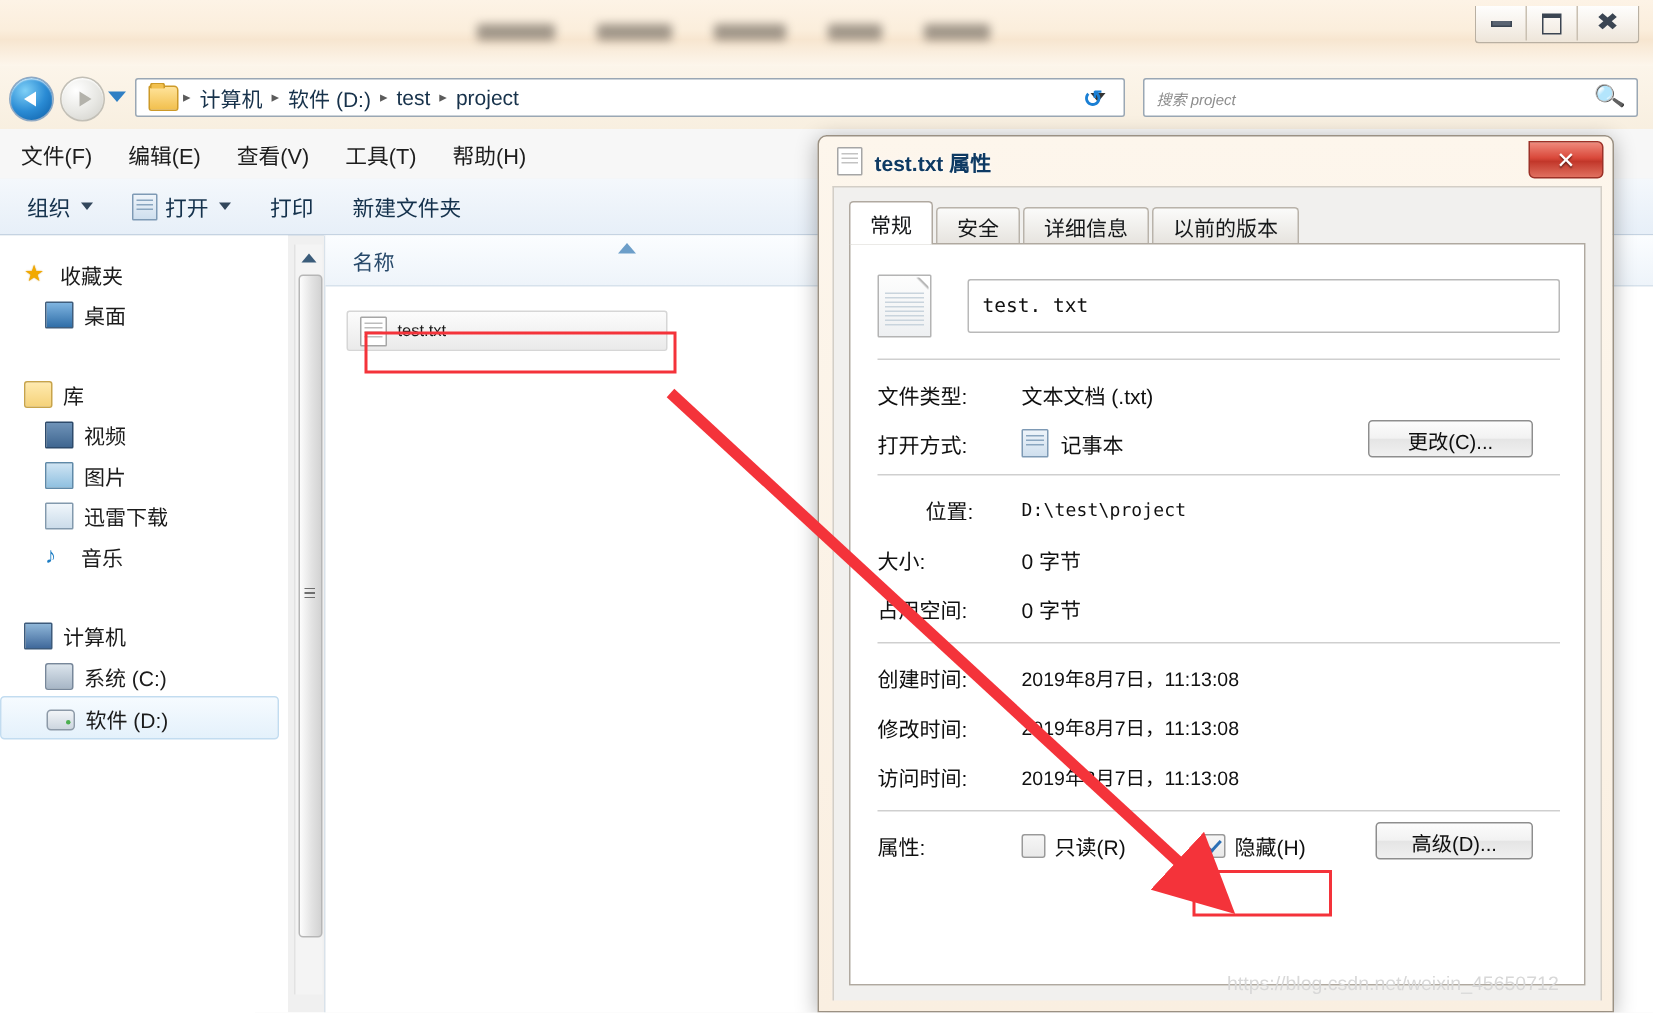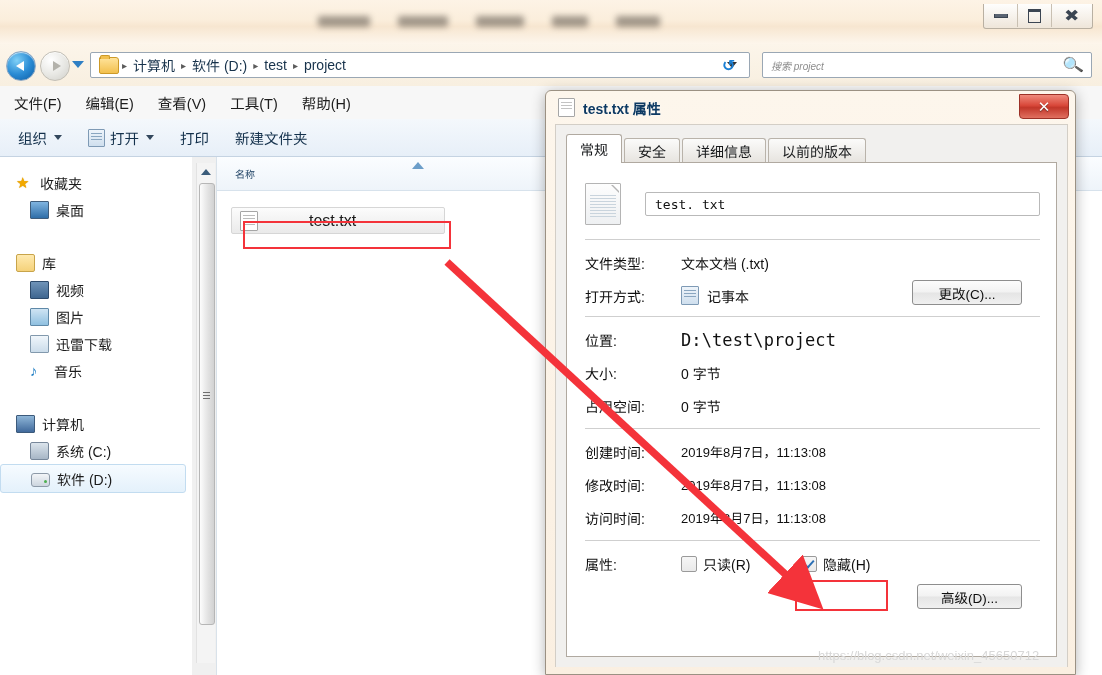--- a/index.html
+++ b/index.html
@@ -457,21 +457,21 @@
   .col-header {
     position: absolute;
     left: 0; top: 0;
     width: 886px; height: 33px;
     background: linear-gradient(to bottom, #fbfdff, #eef4fa);
     border-bottom: 1px solid #d7e2ec;
     display: flex;
     align-items: center;
   }
   .col-name {
-    font-size: 10px;
+    font-size: 14px;
     color: #27496a;
     padding-left: 18px;
   }
   .sort-tri {
     position: absolute;
     left: 195px; top: 5px;
     width: 0; height: 0;
     border-left: 6px solid transparent;
     border-right: 6px solid transparent;
     border-bottom: 7px solid #6c9ec9;
@@ -498,23 +498,22 @@
   }
   .file-ico::after {
     content: "";
     position: absolute;
     left: 2px; top: 3px; right: 2px;
     height: 1px;
     background: #bcbcbc;
     box-shadow: 0 3px 0 #bcbcbc, 0 6px 0 #bcbcbc, 0 9px 0 #bcbcbc;
   }
   .file-name {
-    font-size: 16px;
+    font-size: 11px;
     color: #1a1a1a;
-    margin-left: 44px;
   }
 
   
   .hl-file {
     position: absolute;
     left: 243px; top: 221px;
     width: 208px; height: 28px;
     border: 2px solid #f4333a;
     box-sizing: border-box;
     z-index: 40;
@@ -654,21 +653,21 @@
     position: absolute;
     left: 4px; top: 11px; right: 4px;
     height: 1px;
     background: #c9d4dd;
     box-shadow: 0 3px 0 #c9d4dd, 0 6px 0 #c9d4dd, 0 9px 0 #c9d4dd,
                 0 12px 0 #c9d4dd, 0 15px 0 #c9d4dd, 0 18px 0 #c9d4dd,
                 0 21px 0 #c9d4dd;
   }
   .fn-input {
     flex: 1;
-    height: 24px;
+    height: 36px;
     background: #ffffff;
     border: 1px solid #b9b9b9;
     border-radius: 2px;
     display: flex;
     align-items: center;
     padding-left: 9px;
     box-sizing: border-box;
     font-family: "DejaVu Sans Mono", "Liberation Mono", monospace;
     font-size: 13px;
     color: #101010;
@@ -695,21 +694,21 @@
   .prop-label {
     width: 96px;
     flex: 0 0 auto;
     white-space: nowrap;
   }
   .prop-value {
     white-space: nowrap;
   }
   .prop-value.mono {
     font-family: "DejaVu Sans Mono", "Liberation Mono", monospace;
-    font-size: 17px;
+    font-size: 12px;
     letter-spacing: .1px;
   }
   .prop-value.date {
     font-size: 13px;
   }
   .openwith {
     display: flex;
     align-items: flex-start;
   }
   .openwith .notepad-ico {
@@ -995,21 +994,21 @@
           <span class="prop-label">打开方式:</span>
           <span class="prop-value openwith">
             <span class="notepad-ico"></span>
             <span>记事本</span>
           </span>
           <span class="btn btn-change">更改(C)...</span>
         </div>
 
         <div class="hr" style="top:153px;"></div>
 
-        <div class="prop-row" style="top:161px;">
+        <div class="prop-row" style="top:161px;text-align:center;">
           <span class="prop-label">位置:</span>
           <span class="prop-value mono">D:\test\project</span>
         </div>
 
         <div class="prop-row" style="top:194px;">
           <span class="prop-label">大小:</span>
           <span class="prop-value">0 字节</span>
         </div>
 
         <div class="prop-row" style="top:227px;">
@@ -1039,21 +1038,21 @@
         <div class="prop-row" style="top:385px;">
           <span class="prop-label">属性:</span>
           <span class="cbx" style="width:120px;">
             <span class="cbx-box"></span>
             <span>只读(R)</span>
           </span>
           <span class="cbx">
             <span class="cbx-box checked"></span>
             <span>隐藏(H)</span>
           </span>
-          <span class="btn btn-change" style="min-width:105px;margin-top:36px;">高级(D)...</span>
+          <span class="btn btn-change" style="min-width:105px;">高级(D)...</span>
         </div>
 
       </div>
     </div>
   </div>
 
   <div class="hl-hidden"></div>
 
   <svg class="arrow-svg" viewBox="0 0 1102 675">
     <defs>

